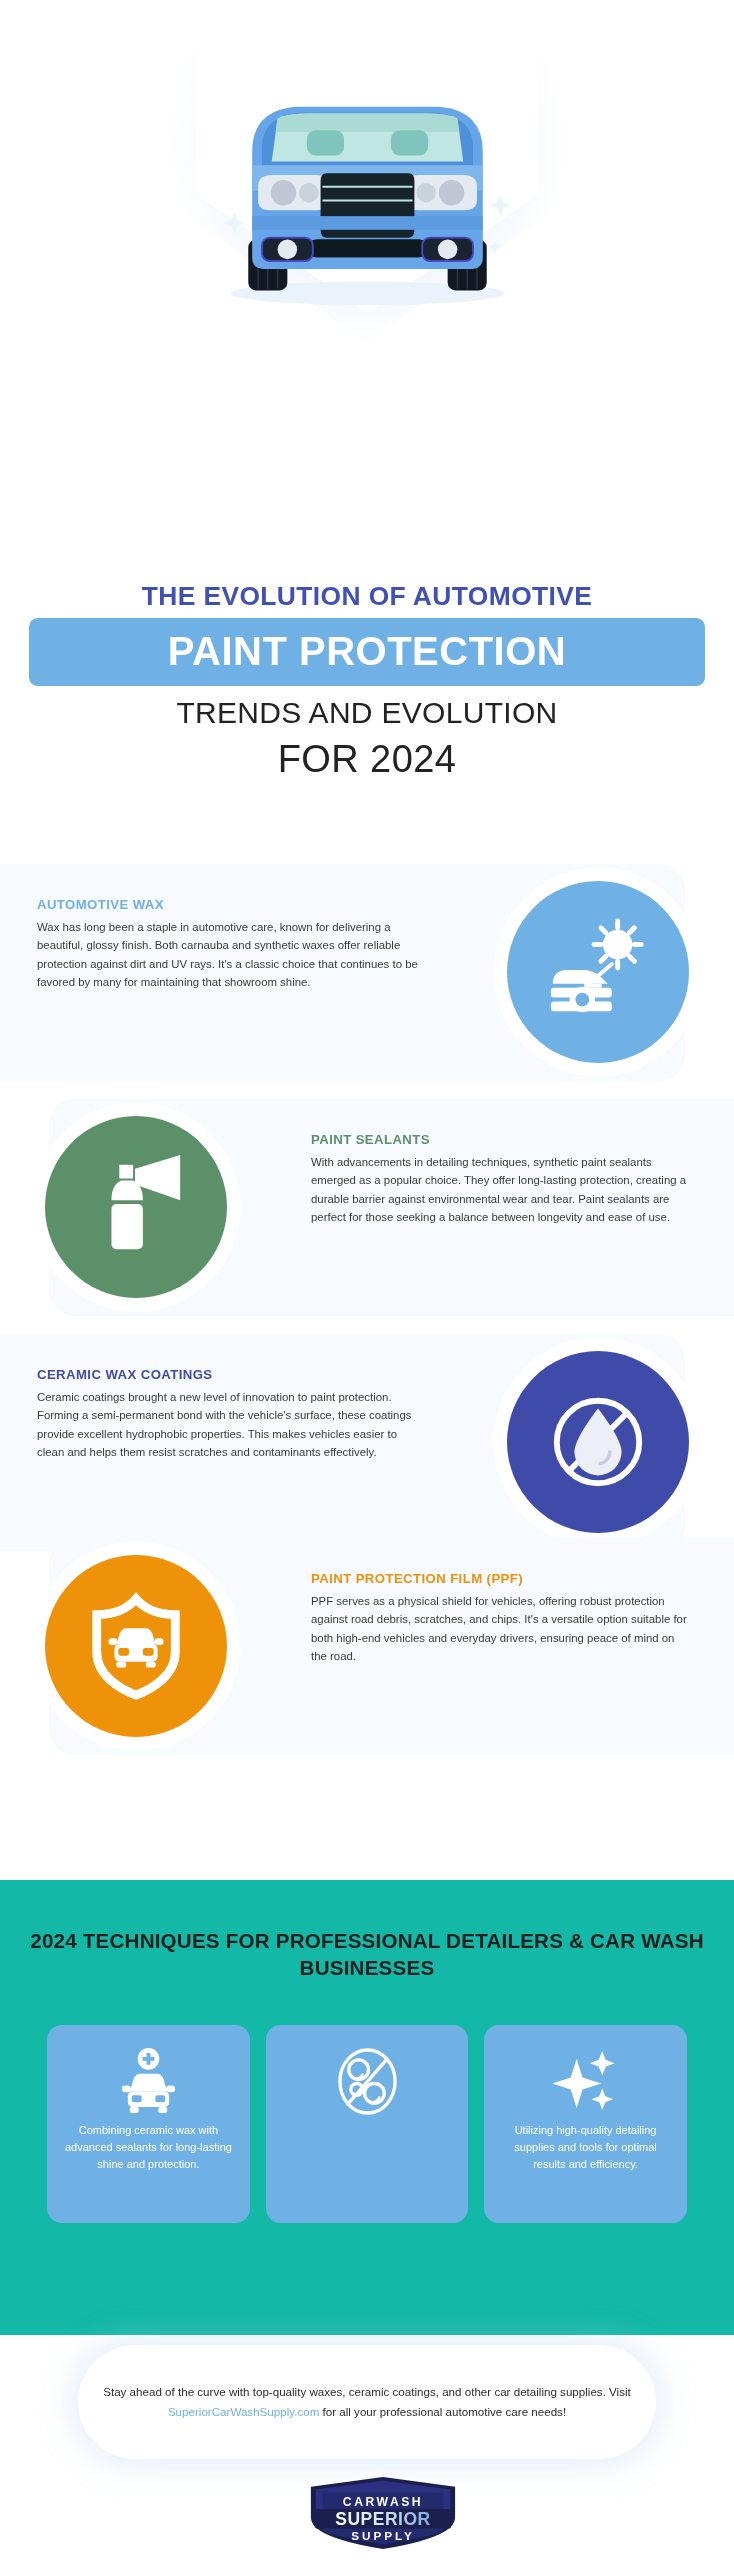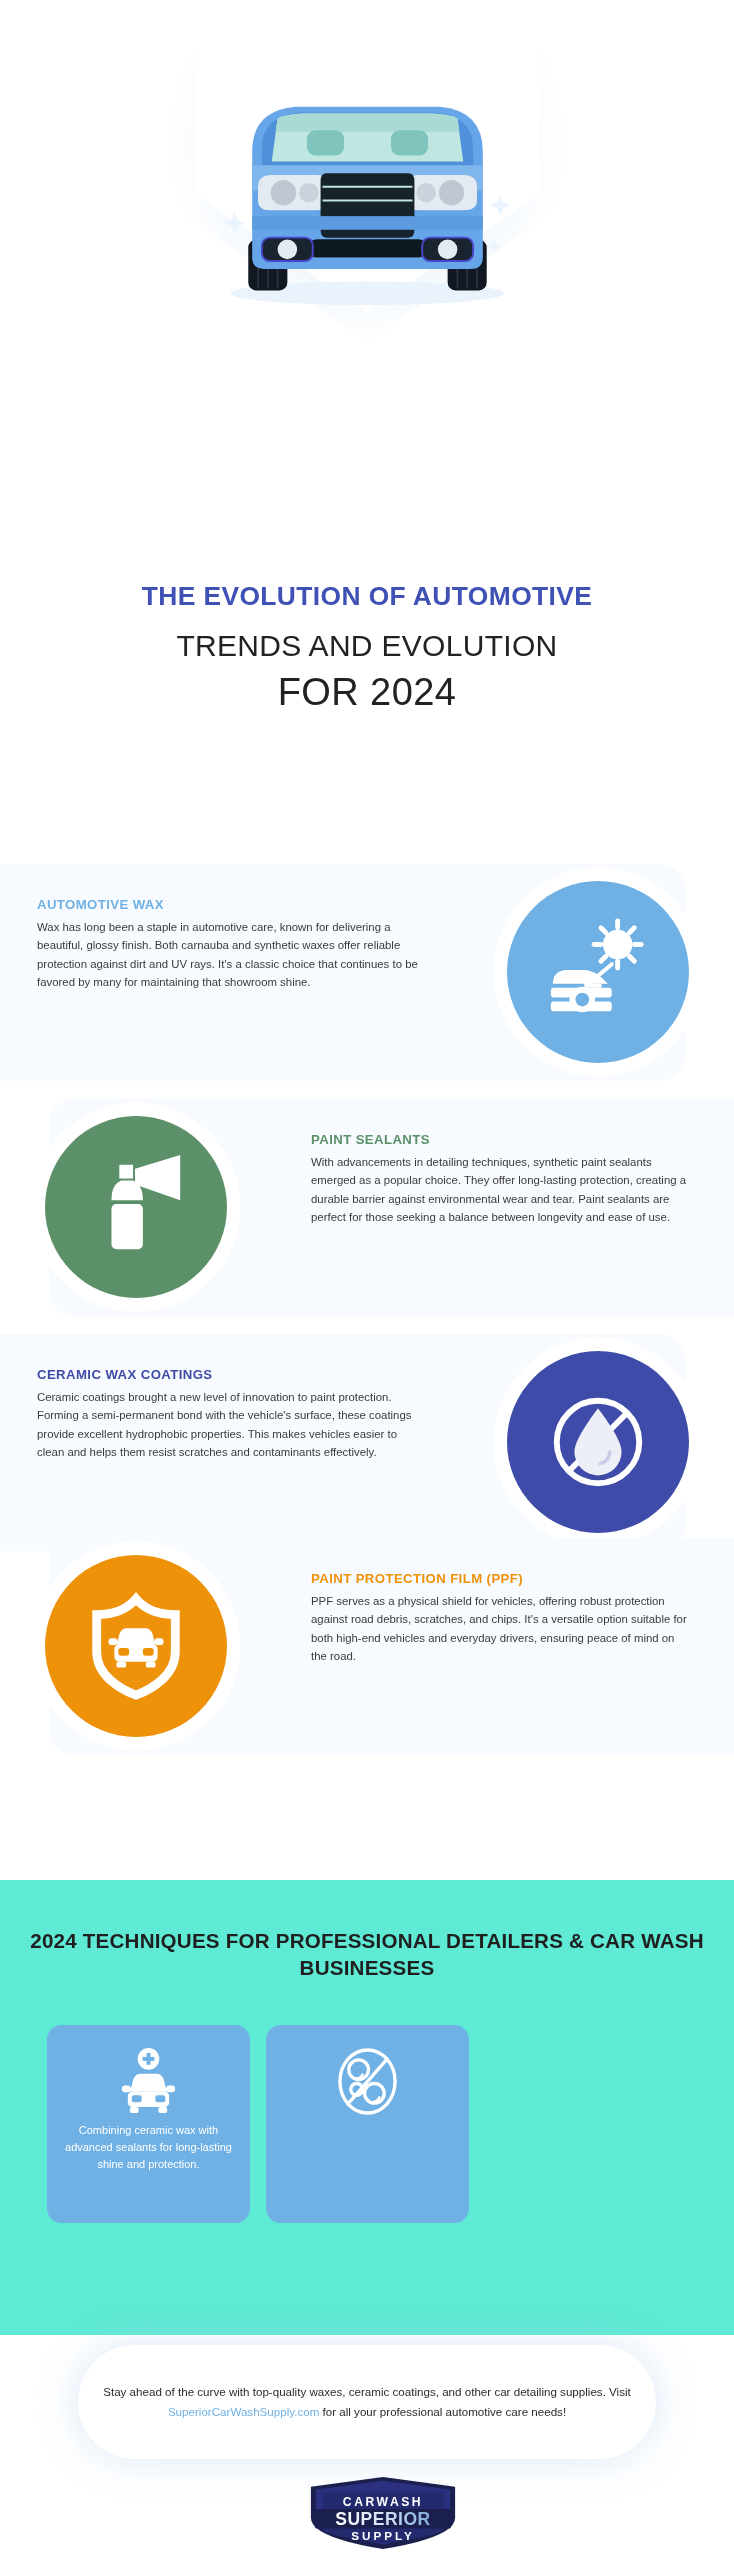--- a/index.html
+++ b/index.html
@@ -71,21 +71,21 @@
   .step.left .txt { left:37px; }
   .step.right .txt { left:311px; }
 
   .step h3 {
     font-size:13.2px; font-weight:bold; letter-spacing:0.4px;
     margin-bottom:5.9px; text-transform:uppercase;
   }
   .step p { font-size:11.4px; line-height:1.62; color:#3a3a3a; }
 
   
-  .tech { position:absolute; left:0; top:1880px; width:734px; height:455px; background:#5eead4; }
+  .tech { position:absolute; left:0; top:1880px; width:734px; height:455px; background:#14b8a6; }
   .tech h2 {
     text-align:center; font-size:20.6px; font-weight:bold; color:#1f1f1f;
     line-height:1.32; padding-top:47px; letter-spacing:0.2px;
   }
   .cards { position:absolute; left:47px; top:145px; width:640px; display:flex; gap:15.7px; }
   .card {
     width:203px; height:198px; background:#6FB1E4; border-radius:14.7px;
     display:flex; flex-direction:column; align-items:center;
     padding:19.6px 15.7px 0 15.7px;
   }
@@ -164,20 +164,23 @@
     <g fill="#EAF4FF">
       <path d="M34 122 l3 8 8 3 -8 3 -3 8 -3 -8 -8 -3 8 -3 z"></path>
       <path d="M306 104 l3 8 8 3 -8 3 -3 8 -3 -8 -8 -3 8 -3 z"></path>
       <path d="M300 150 l2 5 5 2 -5 2 -2 5 -2 -5 -5 -2 5 -2 z"></path>
     </g>
   </svg>
 </div>
 
 <div class="title-block">
   <div class="t-line1">THE EVOLUTION OF AUTOMOTIVE</div>
+  <div class="t-banner">
+    <div class="t-line2">PAINT PROTECTION</div>
+  </div>
   <div class="t-line3">TRENDS AND EVOLUTION</div>
   <div class="t-line4">FOR 2024</div>
 </div>
 
 <div class="steps">
 
   <div class="step left" style="top:0px;">
     <div class="panel"></div>
     <div class="circle" style="background:#6FB1E4;">
       <svg width="110" height="110" viewBox="0 0 112 112" fill="#ffffff">
@@ -293,20 +296,30 @@
           <line x1="13" y1="58" x2="53" y2="12" stroke-linecap="round"></line>
           <circle cx="24" cy="23" r="10"></circle>
           <circle cx="40" cy="47" r="10"></circle>
           <circle cx="22" cy="43" r="6"></circle>
           <path d="M28 28 A8 8 0 0 1 21 32" stroke-width="2.4" stroke-linecap="round"></path>
           <path d="M45 51 A8 8 0 0 1 38 56" stroke-width="2.4" stroke-linecap="round"></path>
         </svg>
       </div>
     </div>
 
+    <div class="card">
+      <div class="cicon">
+        <svg width="65" height="69" viewBox="0 0 66 70" fill="#ffffff">
+          <path d="M24 12 L30 31 L49 37 L30 43 L24 62 L18 43 L-1 37 L18 31 Z"></path>
+          <path d="M50 4 L53.5 13 L62.5 16.5 L53.5 20 L50 29 L46.5 20 L37.5 16.5 L46.5 13 Z"></path>
+          <path d="M50 42 L53 50 L61 53 L53 56 L50 64 L47 56 L39 53 L47 50 Z"></path>
+        </svg>
+      </div>
+      <p>Utilizing high-quality detailing supplies and tools for optimal results and efficiency.</p>
+    </div>
 
   </div>
 </div>
 
 <div class="cta">
   <p>
     <span>Stay ahead of the curve with top-quality waxes, ceramic coatings, and other car detailing supplies. Visit </span><a href="#">SuperiorCarWashSupply.com</a><span> for all your professional automotive care needs!</span>
   </p>
 </div>
 

